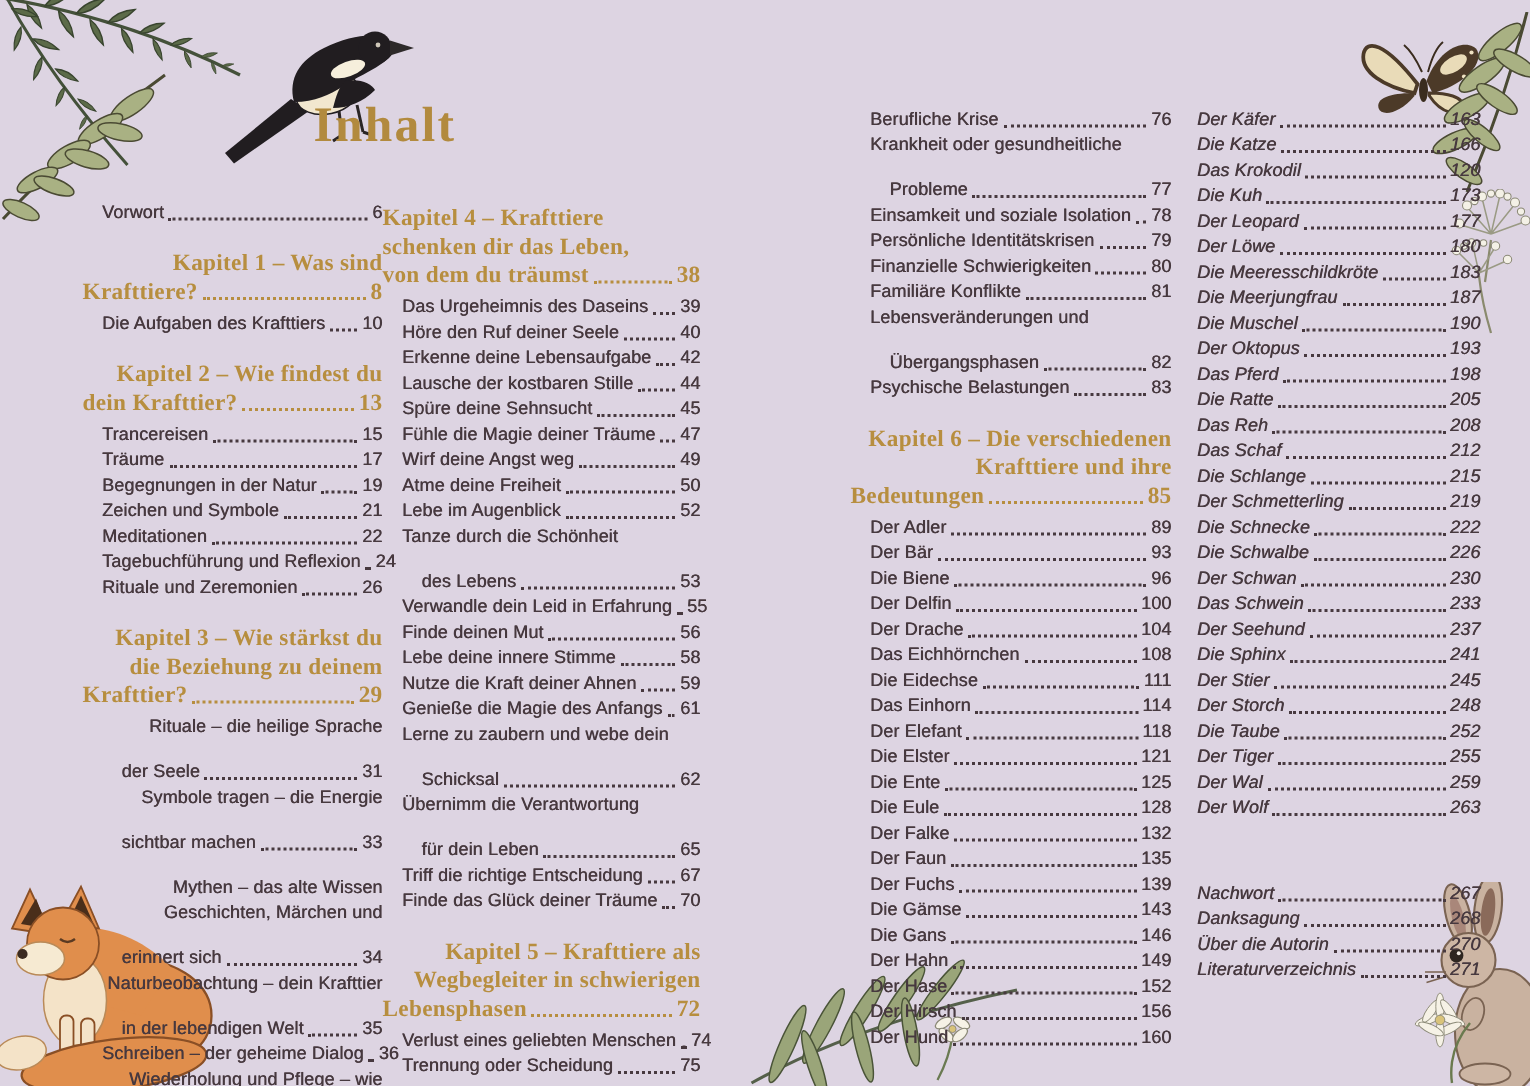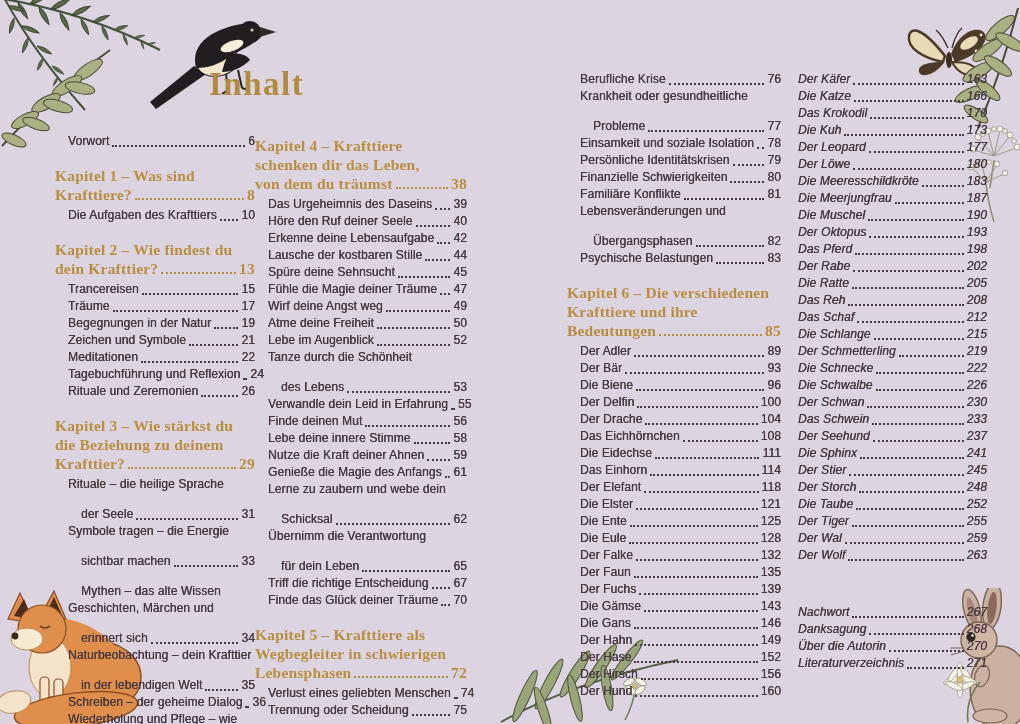--- a/index.html
+++ b/index.html
@@ -6,21 +6,21 @@
   .stage{position:relative;width:1020px;height:724px;background:#ddd4e2;overflow:hidden;
          font-family:"Liberation Sans",sans-serif;color:#47393f;}
   .deco{position:absolute;pointer-events:none;}
   .page-title{position:absolute;left:209px;top:66px;font-family:"Liberation Serif",serif;
               font-weight:bold;font-size:33px;letter-spacing:1.5px;color:#b28a3e;}
   .toc-col{position:absolute;}
   .col0{left:55px;top:133px;width:200px;}
   .col1{left:255px;top:136px;width:212px;}
   .col2{left:567px;top:71px;width:214px;}
   .col3{left:785px;top:71px;width:202px;font-style:italic;}
-  .block + .block{margin-top:16px;}
+  .block + .block{margin-top:16px;text-align:right;}
   .block-gap{margin-top:40px !important;}
   .chapter{margin-bottom:3px;}
   .hline{font-family:"Liberation Serif",serif;font-weight:bold;font-size:15.5px;line-height:19px;
          color:#b78e3f;letter-spacing:.2px;white-space:nowrap;}
   .iline{font-size:12px;line-height:17px;letter-spacing:.1px;white-space:nowrap;
          text-shadow:0.3px 0 0 currentColor;}
   .row{display:flex;align-items:baseline;}
   .dots{flex:1 1 auto;min-width:4px;margin:0 3px;align-self:flex-end;margin-bottom:3px;
         border-bottom:2px dotted #47393f;}
   .hdots{border-bottom:2.5px dotted #b78e3f;margin-bottom:4px;}
@@ -766,21 +766,21 @@
           <div class="iline row">
             <span class="it">Die Katze</span>
             <span class="dots"></span>
             <span class="ip">166</span>
           </div>
         </div>
         <div class="entry">
           <div class="iline row">
             <span class="it">Das Krokodil</span>
             <span class="dots"></span>
-            <span class="ip">170</span>
+            <span class="ip">120</span>
           </div>
         </div>
         <div class="entry">
           <div class="iline row">
             <span class="it">Die Kuh</span>
             <span class="dots"></span>
             <span class="ip">173</span>
           </div>
         </div>
         <div class="entry">
@@ -823,27 +823,20 @@
             <span class="it">Der Oktopus</span>
             <span class="dots"></span>
             <span class="ip">193</span>
           </div>
         </div>
         <div class="entry">
           <div class="iline row">
             <span class="it">Das Pferd</span>
             <span class="dots"></span>
             <span class="ip">198</span>
-          </div>
-        </div>
-        <div class="entry">
-          <div class="iline row">
-            <span class="it">Der Rabe</span>
-            <span class="dots"></span>
-            <span class="ip">202</span>
           </div>
         </div>
         <div class="entry">
           <div class="iline row">
             <span class="it">Die Ratte</span>
             <span class="dots"></span>
             <span class="ip">205</span>
           </div>
         </div>
         <div class="entry">

